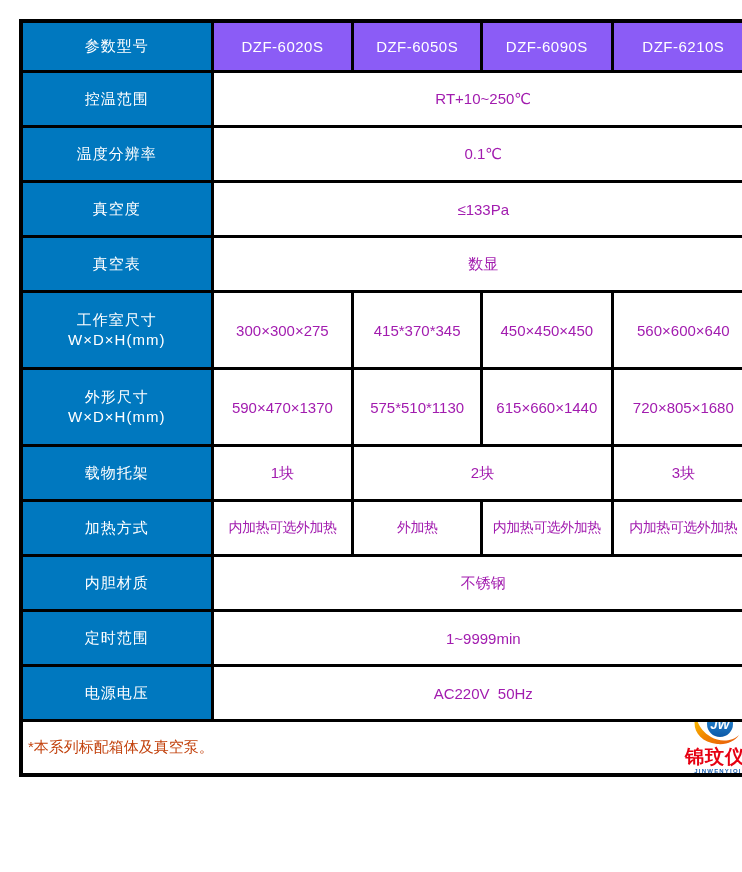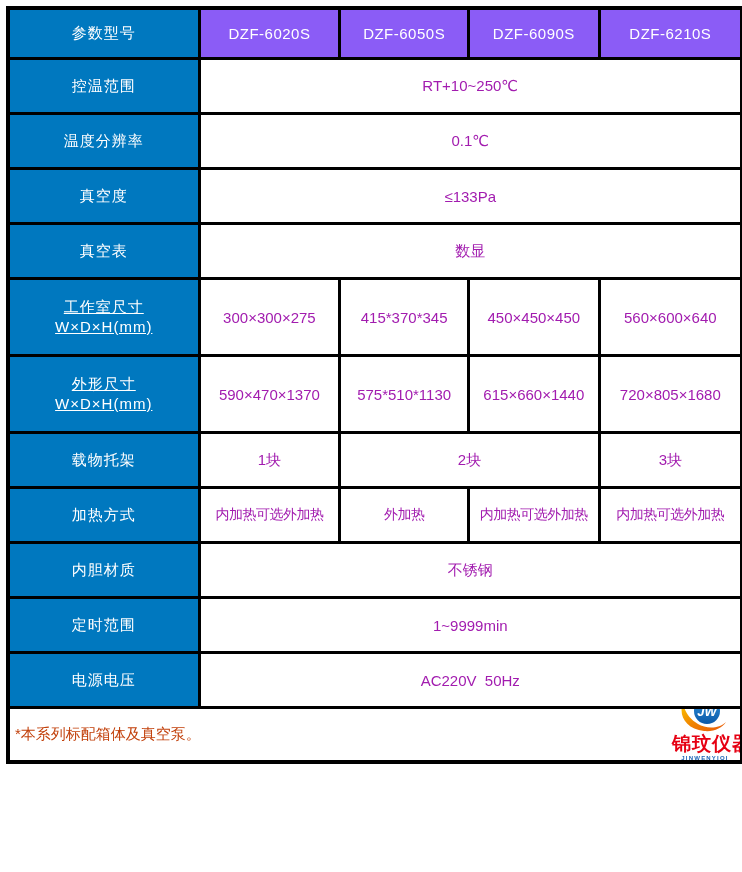--- a/index.html
+++ b/index.html
@@ -1,17 +1,17 @@
 <!DOCTYPE html>
 <html><head>
 <meta charset="utf-8">
 <style>
   html,body{margin:0;padding:0;background:#fff;}
   body{width:742px;font-family:"Liberation Sans","DejaVu Sans",sans-serif;}
-  .sheet{padding:6px;box-sizing:border-box;width:590px;}
+  .sheet{padding:19px;box-sizing:border-box;width:590px;}
   table.spec{
     width:738px;
     border-collapse:collapse;
     table-layout:fixed;
     border:4px solid #000;
   }
   col.c-param{width:190px;}
   col.c-m1{width:140px;}
   col.c-m2{width:128px;}
   col.c-m3{width:130px;}
@@ -34,21 +34,21 @@
     background:#8b5cf6;
     color:#fff;
     font-size:15px;
     letter-spacing:.5px;
   }
   td.val{background:#fff;color:#a21caf;}
   tr.rh  th{height:47px;}
   tr.r   th,tr.r td{height:52px;}
   tr.tall th,tr.tall td{height:74px;}
   tr.foot td{height:51px;border:3px solid #000;}
-  .lbl2{display:block;line-height:1.35;text-decoration:underline;}
+  .lbl2{display:block;line-height:1.35;}
   td.tight{font-size:14px;padding:0;letter-spacing:-.5px;}
   
   .foot-inner{
     position:relative;
     height:100%;
     display:flex;
     align-items:center;
   }
   .note{
     font-size:15px;

